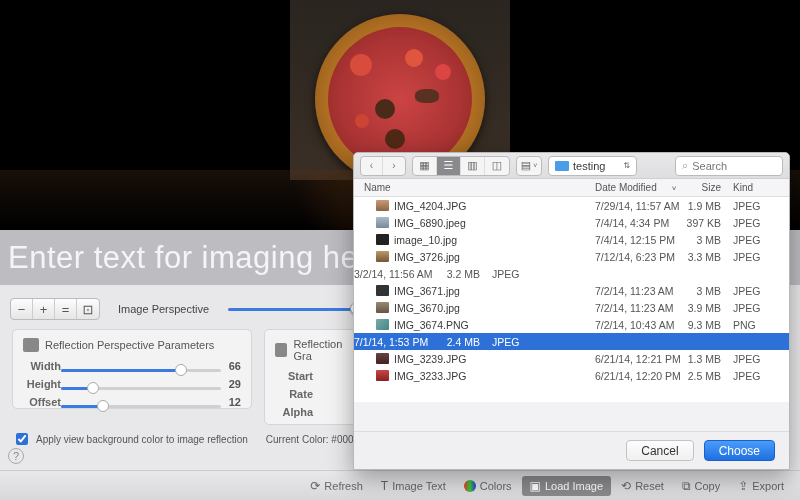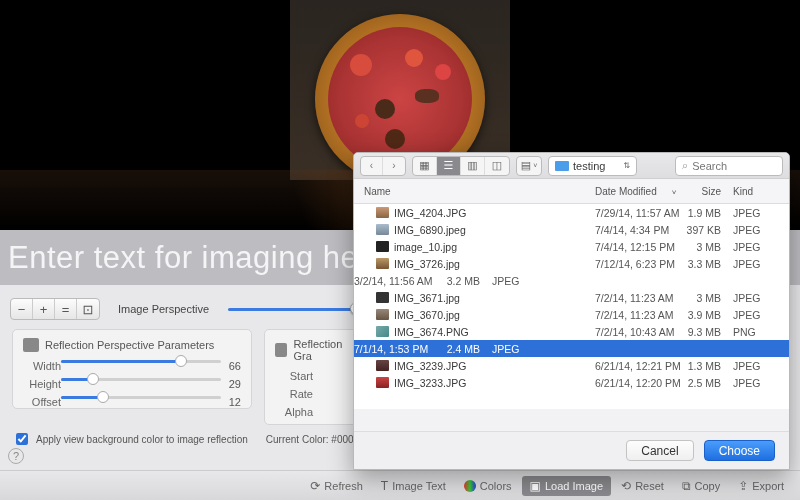--- a/index.html
+++ b/index.html
@@ -35,21 +35,21 @@
 .perspective-label { margin-left:12px; font-size:11px;}
 .big-slider { position:absolute; left:228px; top:15px; width:130px; }
 .bs-track { height:3px; background:#3b7ae0; border-radius:2px; position:relative; top:8px;}
 .bs-thumb { position:absolute; right:-5px; top:2px; width:13px; height:13px; background:#fff; border:1px solid #aaa; border-radius:50%; box-shadow:0 1px 2px rgba(0,0,0,.3);}
 
 .panel { position:absolute; top:44px; background:rgba(250,250,250,.6); border:1px solid #d5d5d7; border-radius:5px; padding:8px 10px;}
 .panel-a { left:12px; width:240px; height:80px;}
 .panel-b { left:264px; width:95px; height:96px;}
 .panel h4 { font-size:11px; font-weight:500; color:#555; margin-bottom:8px; display:flex; align-items:center; gap:6px;}
 .pico { width:16px; height:14px; background:#888; display:inline-block; border-radius:2px;}
-.slider-row { display:flex; align-items:flex-start; gap:0; margin:6px 0; font-size:11px;}
+.slider-row { display:flex; align-items:flex-end; gap:0; margin:6px 0; font-size:11px;font-weight:bold;}
 .slider-row label { width:38px; text-align:right; color:#666;}
 .mini-slider { flex:1; height:3px; background:#d0d0d0; border-radius:2px; position:relative;}
 .mini-slider .fill { position:absolute; left:0; top:0; height:100%; background:#3b7ae0; border-radius:2px;}
 .mini-slider .thumb { position:absolute; top:-5px; width:12px; height:12px; background:#fff; border:1px solid #aaa; border-radius:50%; transform:translateX(-50%);}
 .slider-row .val { width:20px; text-align:right; color:#555;}
 
 .checkrow { position:absolute; left:16px; top:148px; display:flex; align-items:center; gap:8px; font-size:10px; color:#555;}
 .checkrow input{ accent-color:#2d71d8; width:12px; height:12px;}
 
 .help { position:absolute; left:8px; bottom:6px; width:16px; height:16px; border:1px solid #aaa; border-radius:50%; font-size:11px; color:#888; text-align:center; line-height:14px; cursor:pointer;}
@@ -75,21 +75,21 @@
 .viewseg div{ width:24px; height:18px; display:flex; align-items:center; justify-content:center; border-right:1px solid #ddd; color:#666; cursor:pointer;}
 .viewseg div.sel{ background:#8a8a8e; color:#fff;}
 .viewseg div:last-child{border:none;}
 .folder-dd { border:1px solid #bbb; border-radius:4px; background:#fff; height:20px; display:flex; align-items:center; padding:0 6px; gap:4px; font-size:11px; cursor:pointer;}
 .folder-dd .fico{ width:14px; height:10px; background:#4a9de8; border-radius:1px; display:inline-block;}
 .folder-dd .chev{ font-size:8px; color:#666; margin-left:14px;}
 .spring{flex:1;}
 .searchbox { border:1px solid #bbb; border-radius:4px; background:#fff; height:20px; display:flex; align-items:center; padding:0 6px; gap:4px; width:108px;}
 .searchbox input{ border:none; outline:none; width:100%; font-size:11px; color:#888;}
 
-.headers { height:25px; background:#f5f5f7; border-bottom:1px solid #ddd; display:flex; align-items:center; font-size:10px; color:#555; font-weight:500;}
+.headers { height:18px; background:#f5f5f7; border-bottom:1px solid #ddd; display:flex; align-items:center; font-size:10px; color:#555; font-weight:500;}
 .col-name{ padding-left:10px; width:241px;}
 .col-date{ width:86px; display:flex; align-items:flex-end; gap:15px;}
 .col-size{ width:46px; text-align:right; padding-right:6px;}
 .col-kind{ width:40px; padding-left:6px;}
 .sortchev{ font-size:8px;}
 
 .filelist { height:205px; overflow:auto; background:#fff;}
 .row { height:17px; display:flex; align-items:center; font-size:10.5px; color:#3a3a3a;}
 .row .c-name{ width:241px; padding-left:22px; display:flex; align-items:center; gap:5px;}
 .row .c-date{ width:86px; color:#555;}

